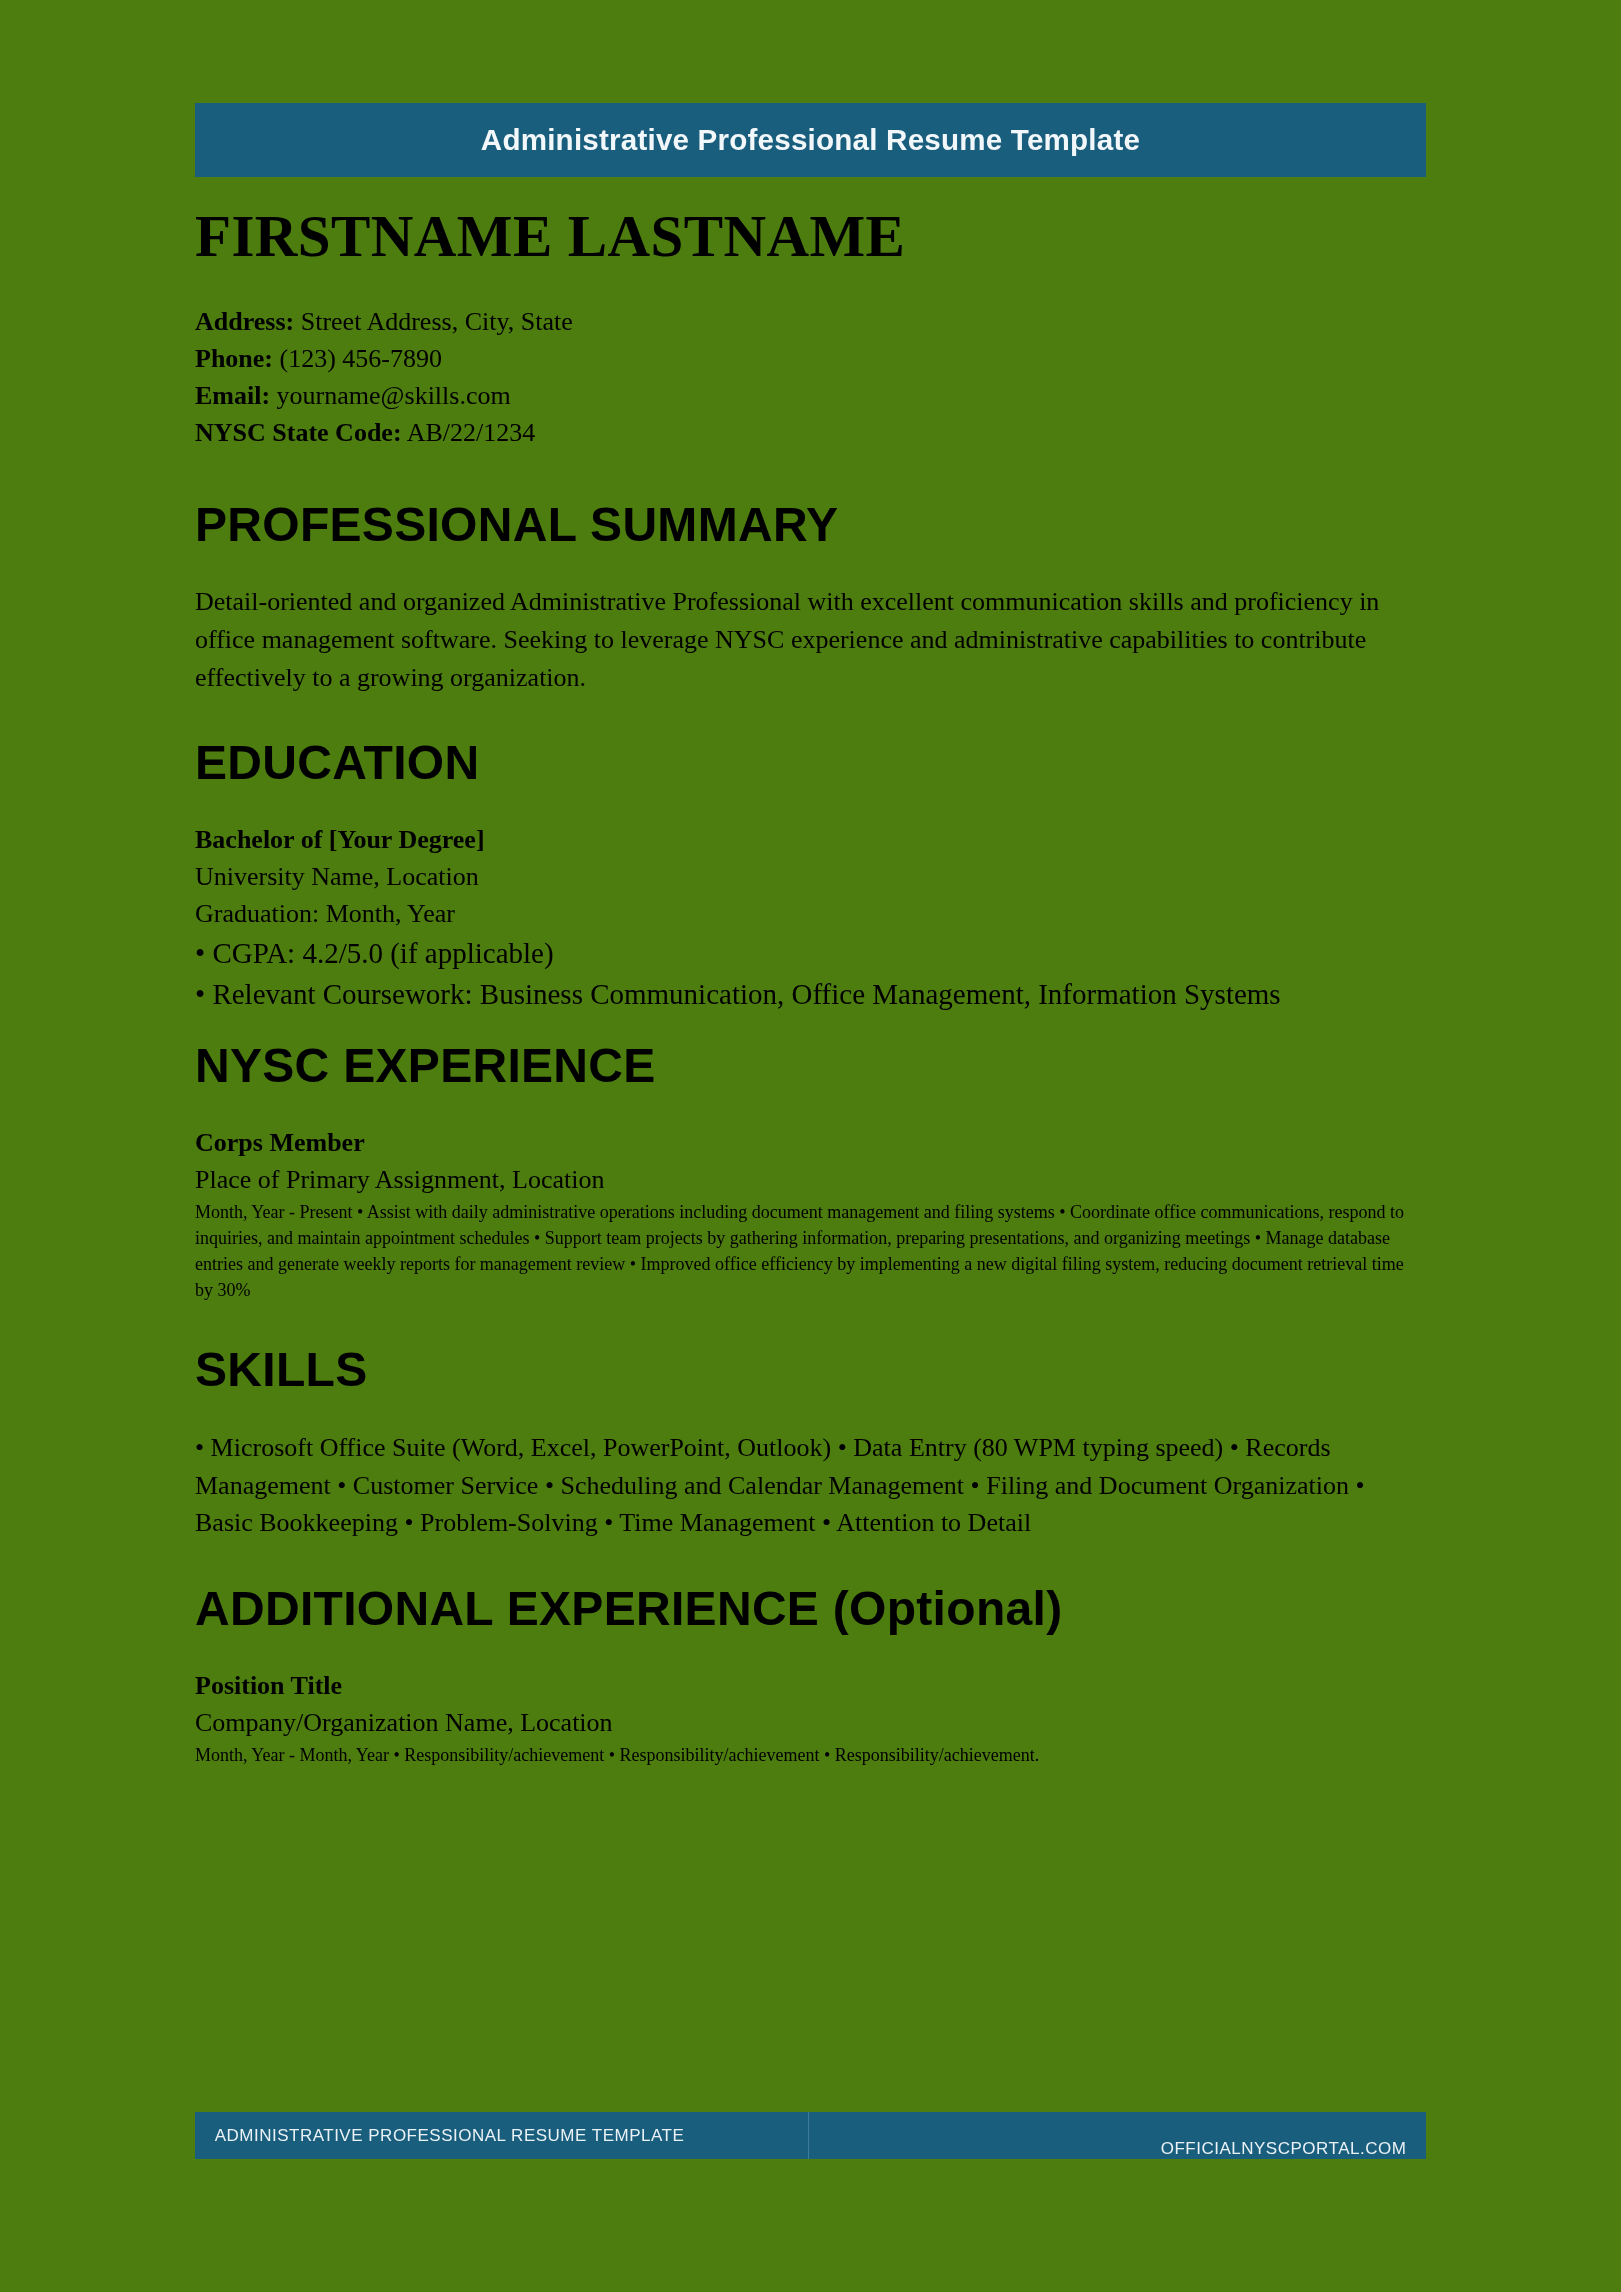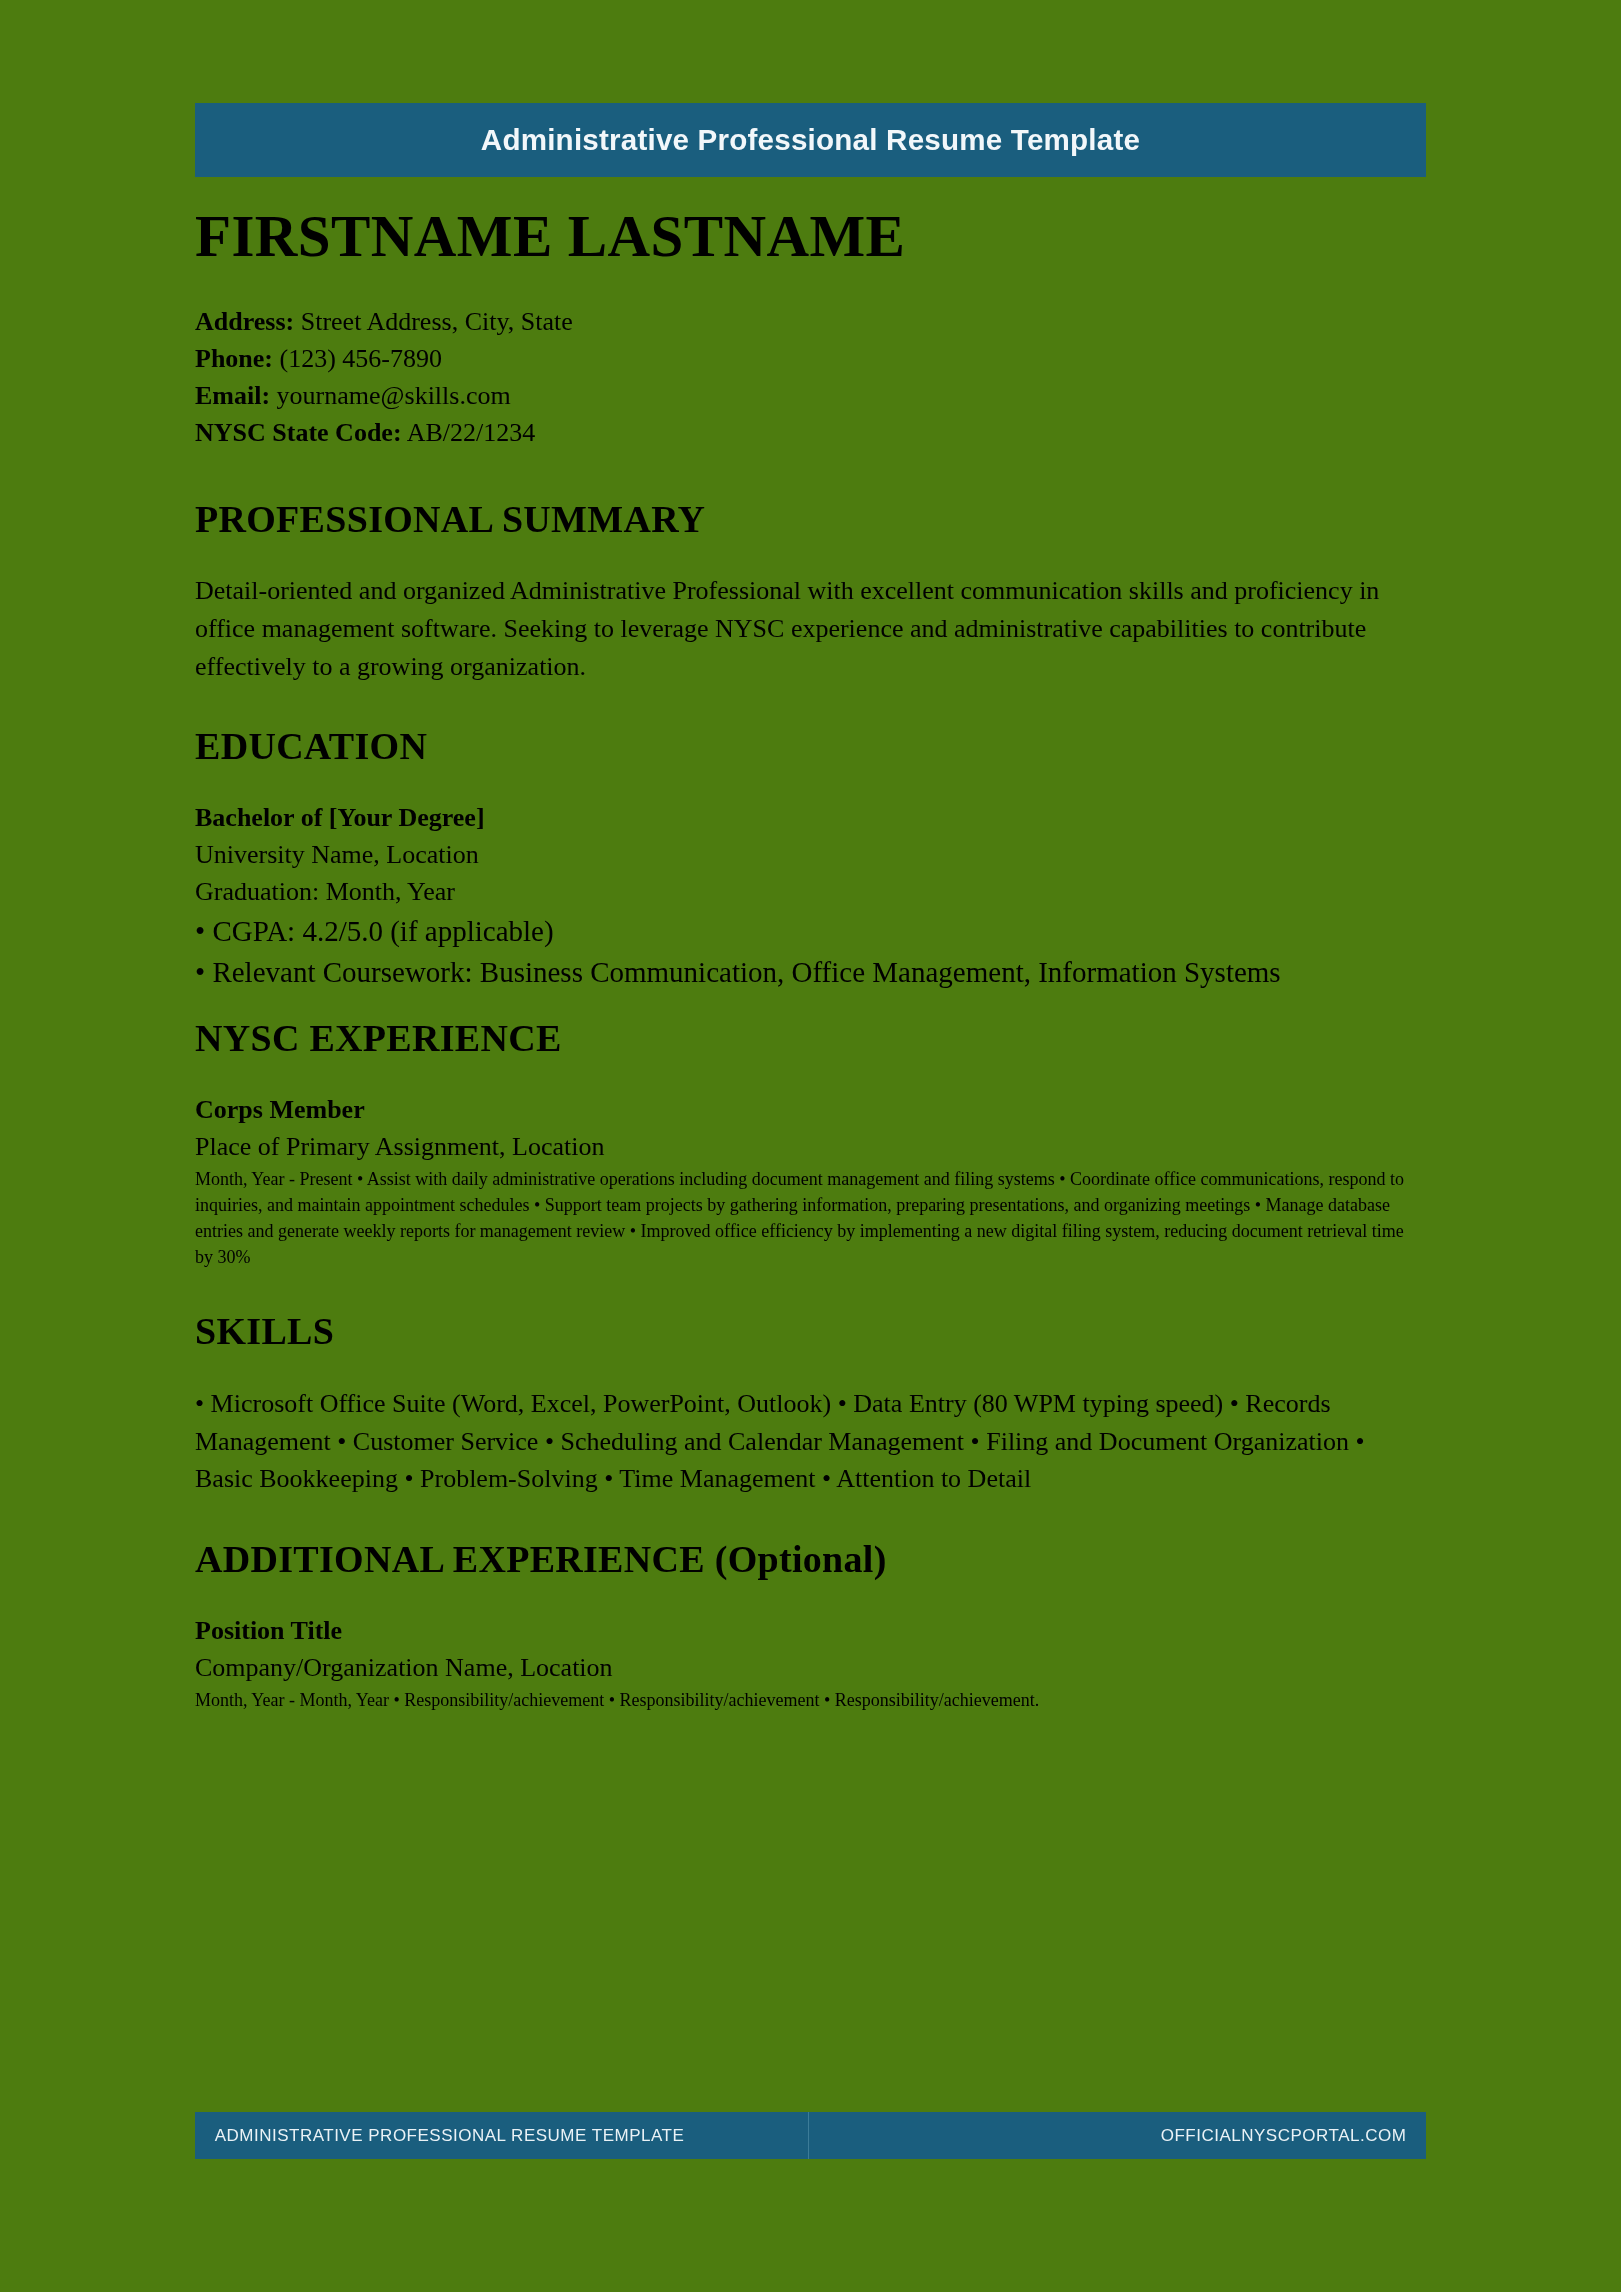--- a/index.html
+++ b/index.html
@@ -67,23 +67,23 @@
 
   .contact-block {
     font-size: 26px;
     line-height: 1.42;
     margin-bottom: 47px;
   }
   .contact-line { white-space: nowrap; }
   .contact-label { font-weight: bold; }
 
   .section-heading {
-    font-family: Liberation Serif, serif;
-    font-weight: bold;
-    font-size: 38px;
+    font-family: Liberation Sans, sans-serif;
+    font-weight: bold;
+    font-size: 48px;
     line-height: 1.1;
     margin: 0 0 32px 0;
     letter-spacing: 0.3px;
   }
 
   .section { margin-bottom: 39px; }
 
   .body-para {
     font-size: 26px;
     line-height: 1.45;
@@ -132,21 +132,21 @@
     width: 614px;
     display: flex;
     align-items: center;
     padding-left: 19.7px;
     box-sizing: border-box;
     border-right: 1.8px solid #3c7c98;
   }
   .footer-right {
     flex: 1;
     display: flex;
-    align-items: center;
+    align-items: flex-end;
     justify-content: flex-end;
     padding-right: 19.7px;
     box-sizing: border-box;
   }
   .footer-text {
     font-family: "Liberation Sans", "DejaVu Sans", sans-serif;
     font-size: 17px;
     letter-spacing: 0.5px;
     color: #eaf2f6;
     white-space: nowrap;

